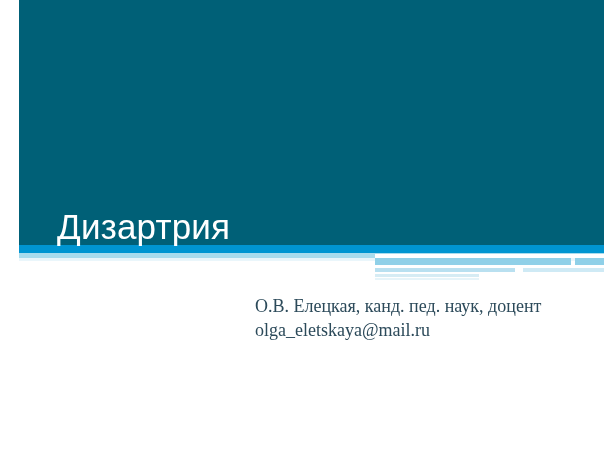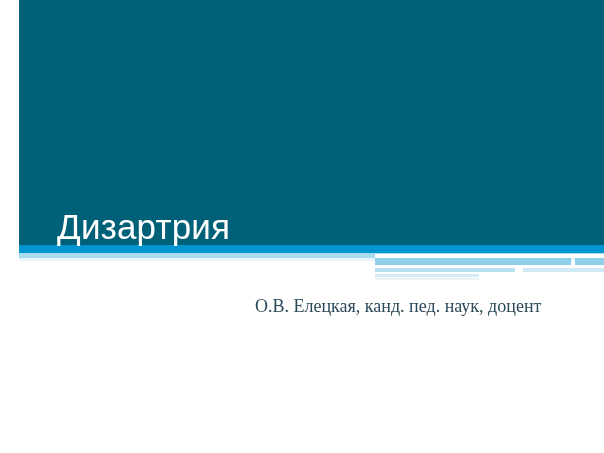--- a/index.html
+++ b/index.html
@@ -119,15 +119,16 @@
       <div class="stripe" style="top: 23px; left: 148px; width: 100px; height: 4px; background: rgb(207, 234, 245);"></div>
       <div class="stripe" style="top: 27px; left: 0px; width: 248px; height: 2px; background: rgb(255, 255, 255);"></div>
       <div class="stripe" style="top: 29px; left: 0px; width: 104px; height: 3px; background: rgb(214, 236, 244);"></div>
       <div class="stripe" style="top: 33px; left: 0px; width: 104px; height: 2px; background: rgb(230, 244, 249);"></div>
     </div>
 
   <div class="title">Дизартрия</div>
 
   <div class="textblock">
     <div class="textline">О.В. Елецкая, канд. пед. наук, доцент</div>
+    <div class="textline">olga_eletskaya@mail.ru</div>
   </div>
 
 </div>
 
 </body></html>

